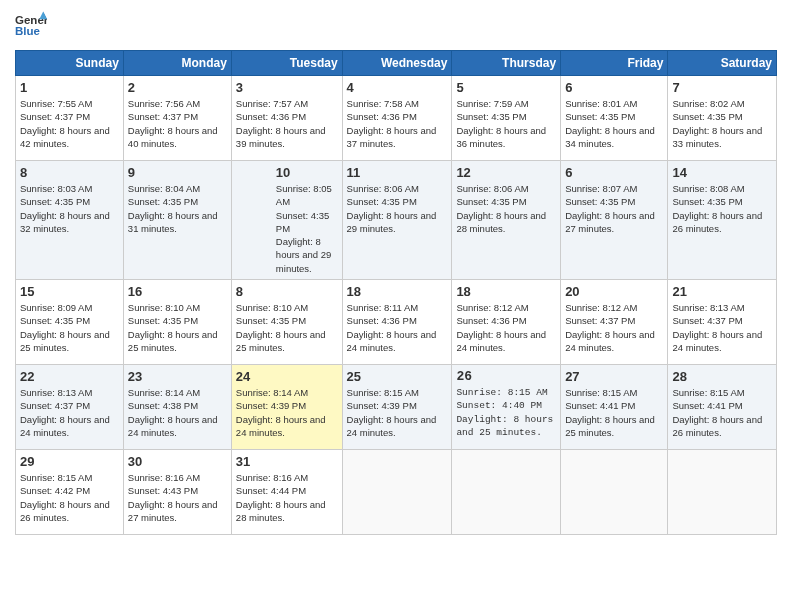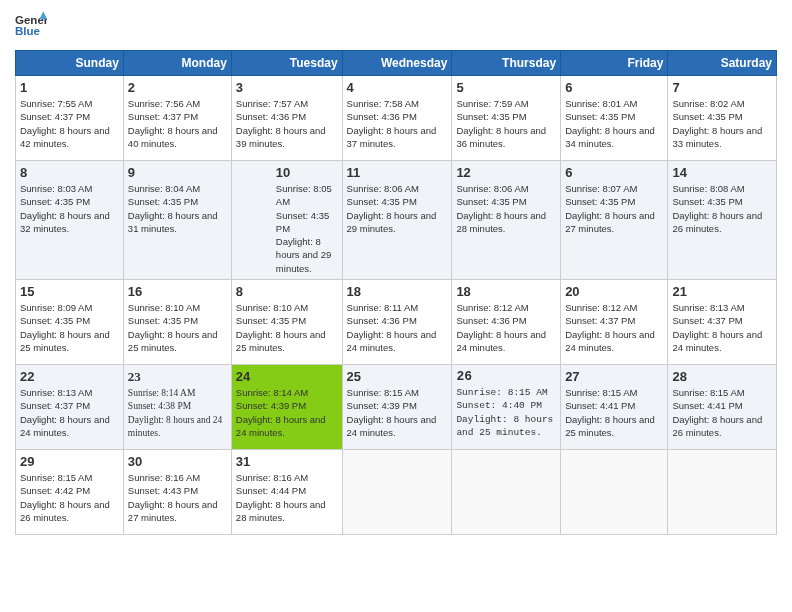--- a/index.html
+++ b/index.html
@@ -290,29 +290,29 @@
         </tr>
         <tr>
           <td style="background: rgb(240, 244, 248);">
         <span class="day-num">22</span>
         <div class="day-info">
           Sunrise: 8:13 AM<br>
           Sunset: 4:37 PM<br>
           Daylight: 8 hours and 24 minutes.
         </div>
       </td>
-          <td style="background: rgb(240, 244, 248); font-family: Liberation Serif, serif;">
+          <td style="background: rgb(240, 244, 248);">
         <span class="day-num">23</span>
         <div class="day-info">
           Sunrise: 8:14 AM<br>
           Sunset: 4:38 PM<br>
           Daylight: 8 hours and 24 minutes.
         </div>
       </td>
-          <td style="background: #84cc16; margin-top: 47px;">
+          <td style="background: #fef9c3; margin-top: 47px;">
         <span class="day-num">24</span>
         <div class="day-info">
           Sunrise: 8:14 AM<br>
           Sunset: 4:39 PM<br>
           Daylight: 8 hours and 24 minutes.
         </div>
       </td>
           <td style="background: rgb(240, 244, 248);">
         <span class="day-num">25</span>
         <div class="day-info">

